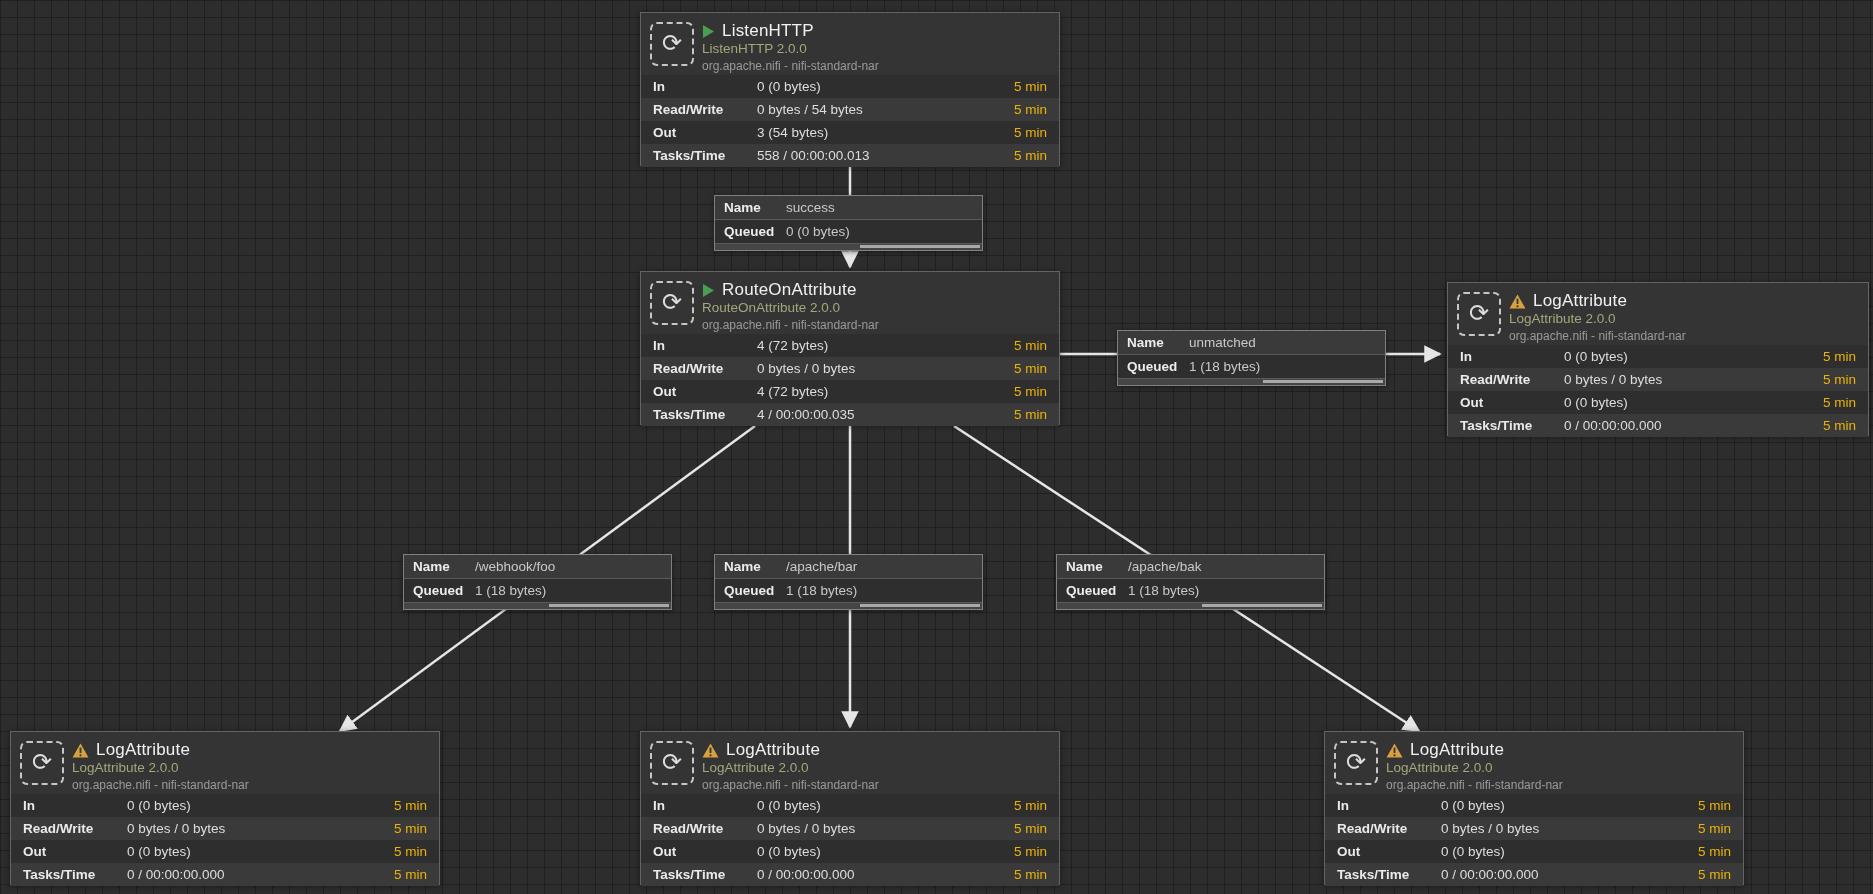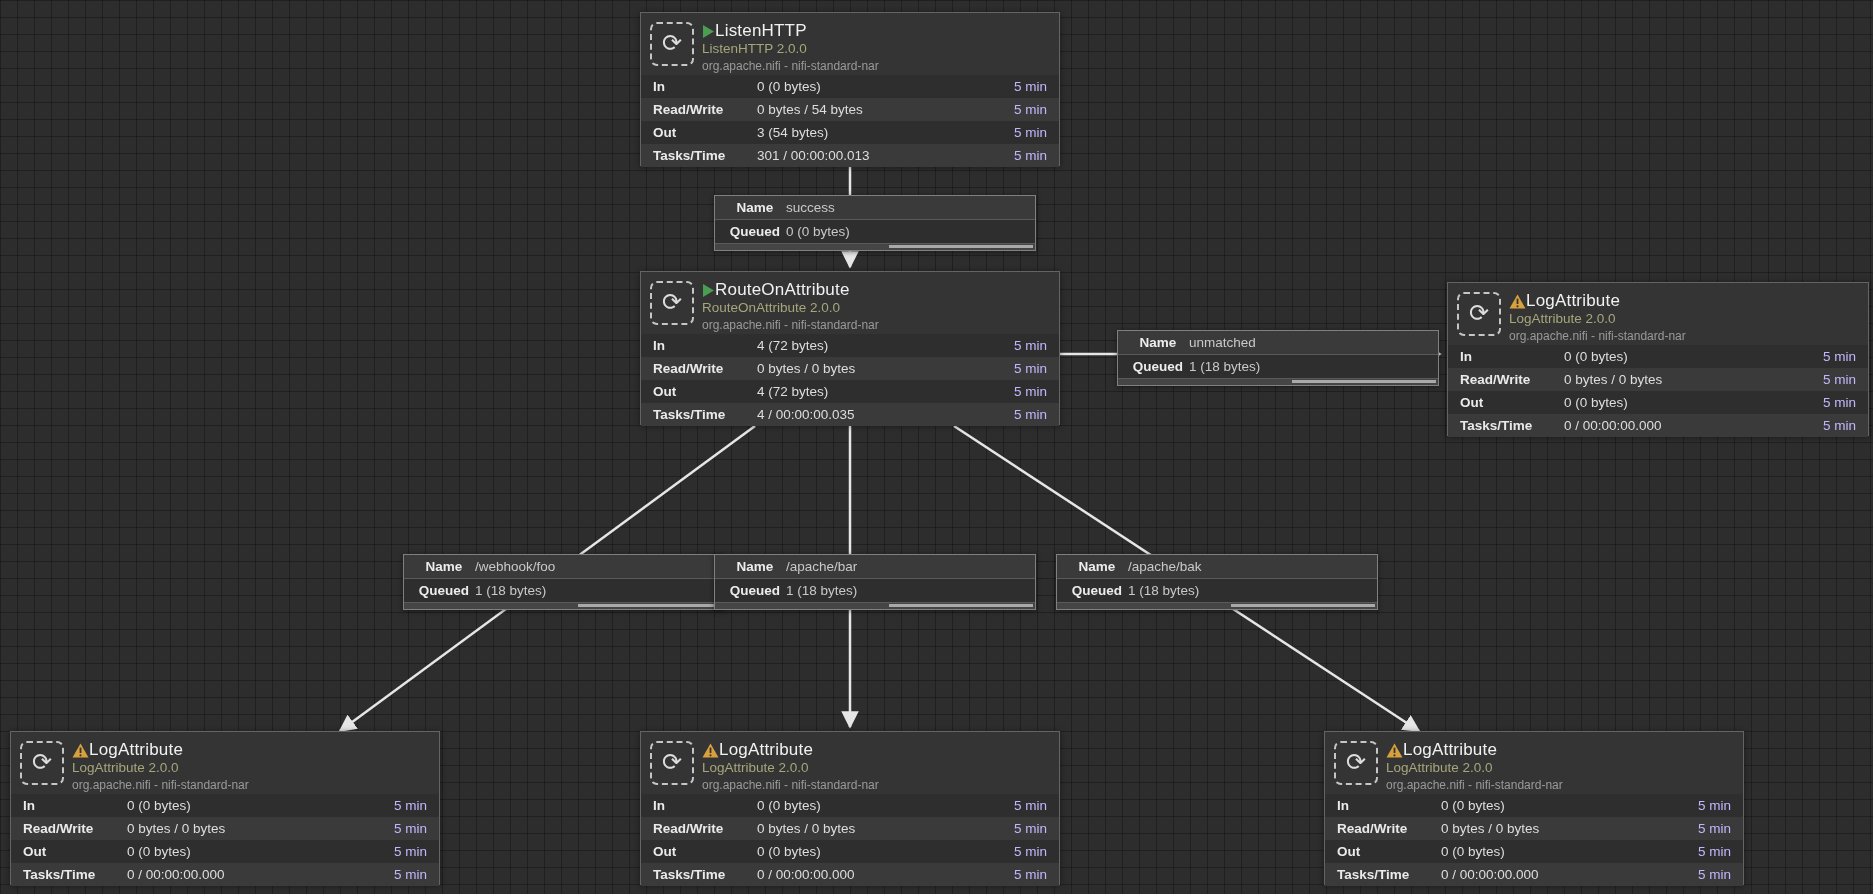--- a/index.html
+++ b/index.html
@@ -29,50 +29,49 @@
   .proc-icon{
     width:40px;height:40px;margin:9px 8px 0 9px;flex:0 0 auto;
     border:2px dashed #c6c6c6;border-radius:7px;
     display:flex;align-items:center;justify-content:center;
   }
   .proc-icon-glyph{
     font-family:"DejaVu Sans", sans-serif;
     font-size:24px;color:#dcdcdc;line-height:1;transform:translateY(-1px);
   }
   .proc-head-text{padding-top:8px;min-width:0;}
-  .proc-title-row{display:flex;align-items:center;}
+  .proc-title-row{display:flex;align-items:center;gap:7px;}
   .status-icon{display:inline-flex;align-items:center;}
   .proc-name{color:#f1f1f1;font-size:17px;letter-spacing:.2px;}
   .proc-type{color:#a6a67c;font-size:13.5px;margin-top:0;}
   .proc-bundle{color:#9a9a9a;font-size:12px;margin-top:3px;}
   .proc-stats{font-size:13.5px;}
   .stat-row{height:23px;display:flex;align-items:center;padding:0 12px;justify-content:space-between;}
   .proc-stats .stat-row:nth-child(1),
   .proc-stats .stat-row:nth-child(3){background:#2e2e2e;}
   .proc-stats .stat-row:nth-child(2),
   .proc-stats .stat-row:nth-child(4){background:#3a3a3a;}
   .stat-label{width:104px;flex:0 0 auto;font-weight:700;color:#eaeaea;}
   .stat-value{flex:1;color:#dedede;white-space:nowrap;}
-  .stat-window{color:#c4b5fd;flex:0 0 auto;}
+  .stat-window{color:#eab308;flex:0 0 auto;}
 
   
   .p0{left:640px;top:12px;width:420px;}
   .p1{left:640px;top:271px;width:420px;}
   .p2{left:1447px;top:282px;width:422px;}
   .p3{left:10px;top:731px;width:430px;}
   .p4{left:640px;top:731px;width:420px;}
   .p5{left:1324px;top:731px;width:420px;}
 
   
   .conn-label{
-    position:absolute;z-index:4;width:322px;
+    position:absolute;z-index:4;width:269px;
     background:#0369a1;border:1px solid #808080;
     box-sizing:border-box;font-size:13.5px;
     box-shadow:0 1px 5px rgba(0,0,0,0.45);
-    text-align:center;
   }
   .conn-row{height:23px;display:flex;align-items:center;padding:0 9px;}
   .conn-row-name{background:#3a3a3a;border-bottom:1px solid #5a5a5a;}
   .conn-row-queued{background:#2e2e2e;}
   .conn-key{font-weight:700;color:#ececec;width:62px;flex:0 0 auto;}
   .conn-val{color:#c9c9c9;white-space:nowrap;}
   .conn-bar{height:6px;background:#454545;border-top:1px solid #5a5a5a;position:relative;}
   .conn-bar-fill{position:absolute;right:2px;top:1px;height:3px;width:45%;background:#a9a9a9;}
 
   .c-success{left:714px;top:195px;}
@@ -128,21 +127,21 @@
         <span class="stat-value">0 bytes / 54 bytes</span>
         <span class="stat-window">5 min</span>
       </div>
       <div class="stat-row">
         <span class="stat-label">Out</span>
         <span class="stat-value">3 (54 bytes)</span>
         <span class="stat-window">5 min</span>
       </div>
       <div class="stat-row">
         <span class="stat-label">Tasks/Time</span>
-        <span class="stat-value">301 / 00:00:00.013</span>
+        <span class="stat-value">558 / 00:00:00.013</span>
         <span class="stat-window">5 min</span>
       </div>
     </div>
   </div>
 
   <div class="processor p1">
     <div class="proc-header">
       <div class="proc-icon">
           <span class="proc-icon-glyph">⟳</span>
         </div>

